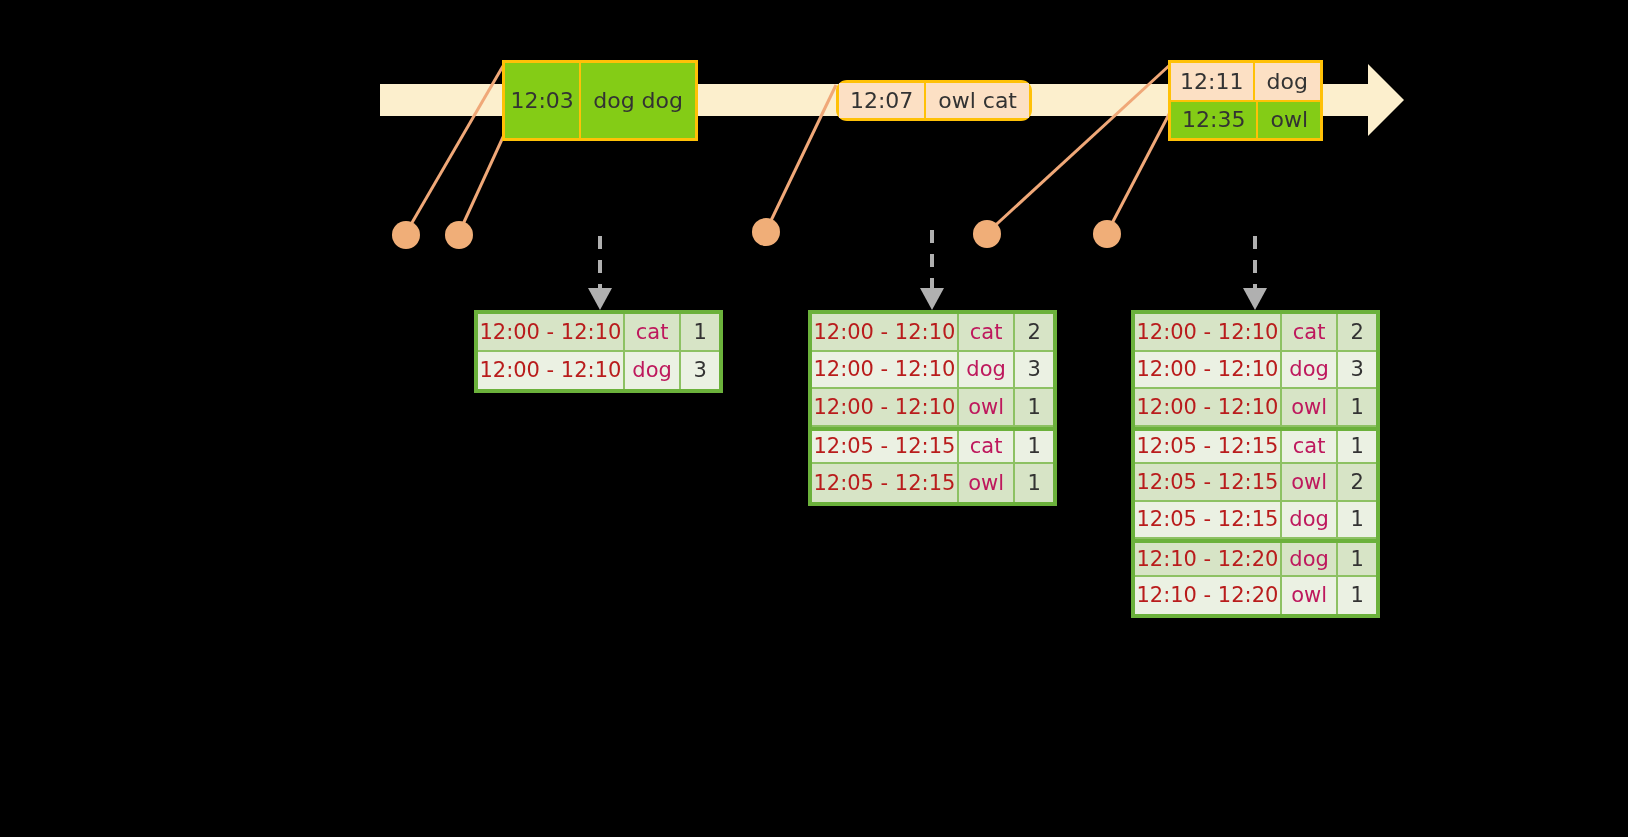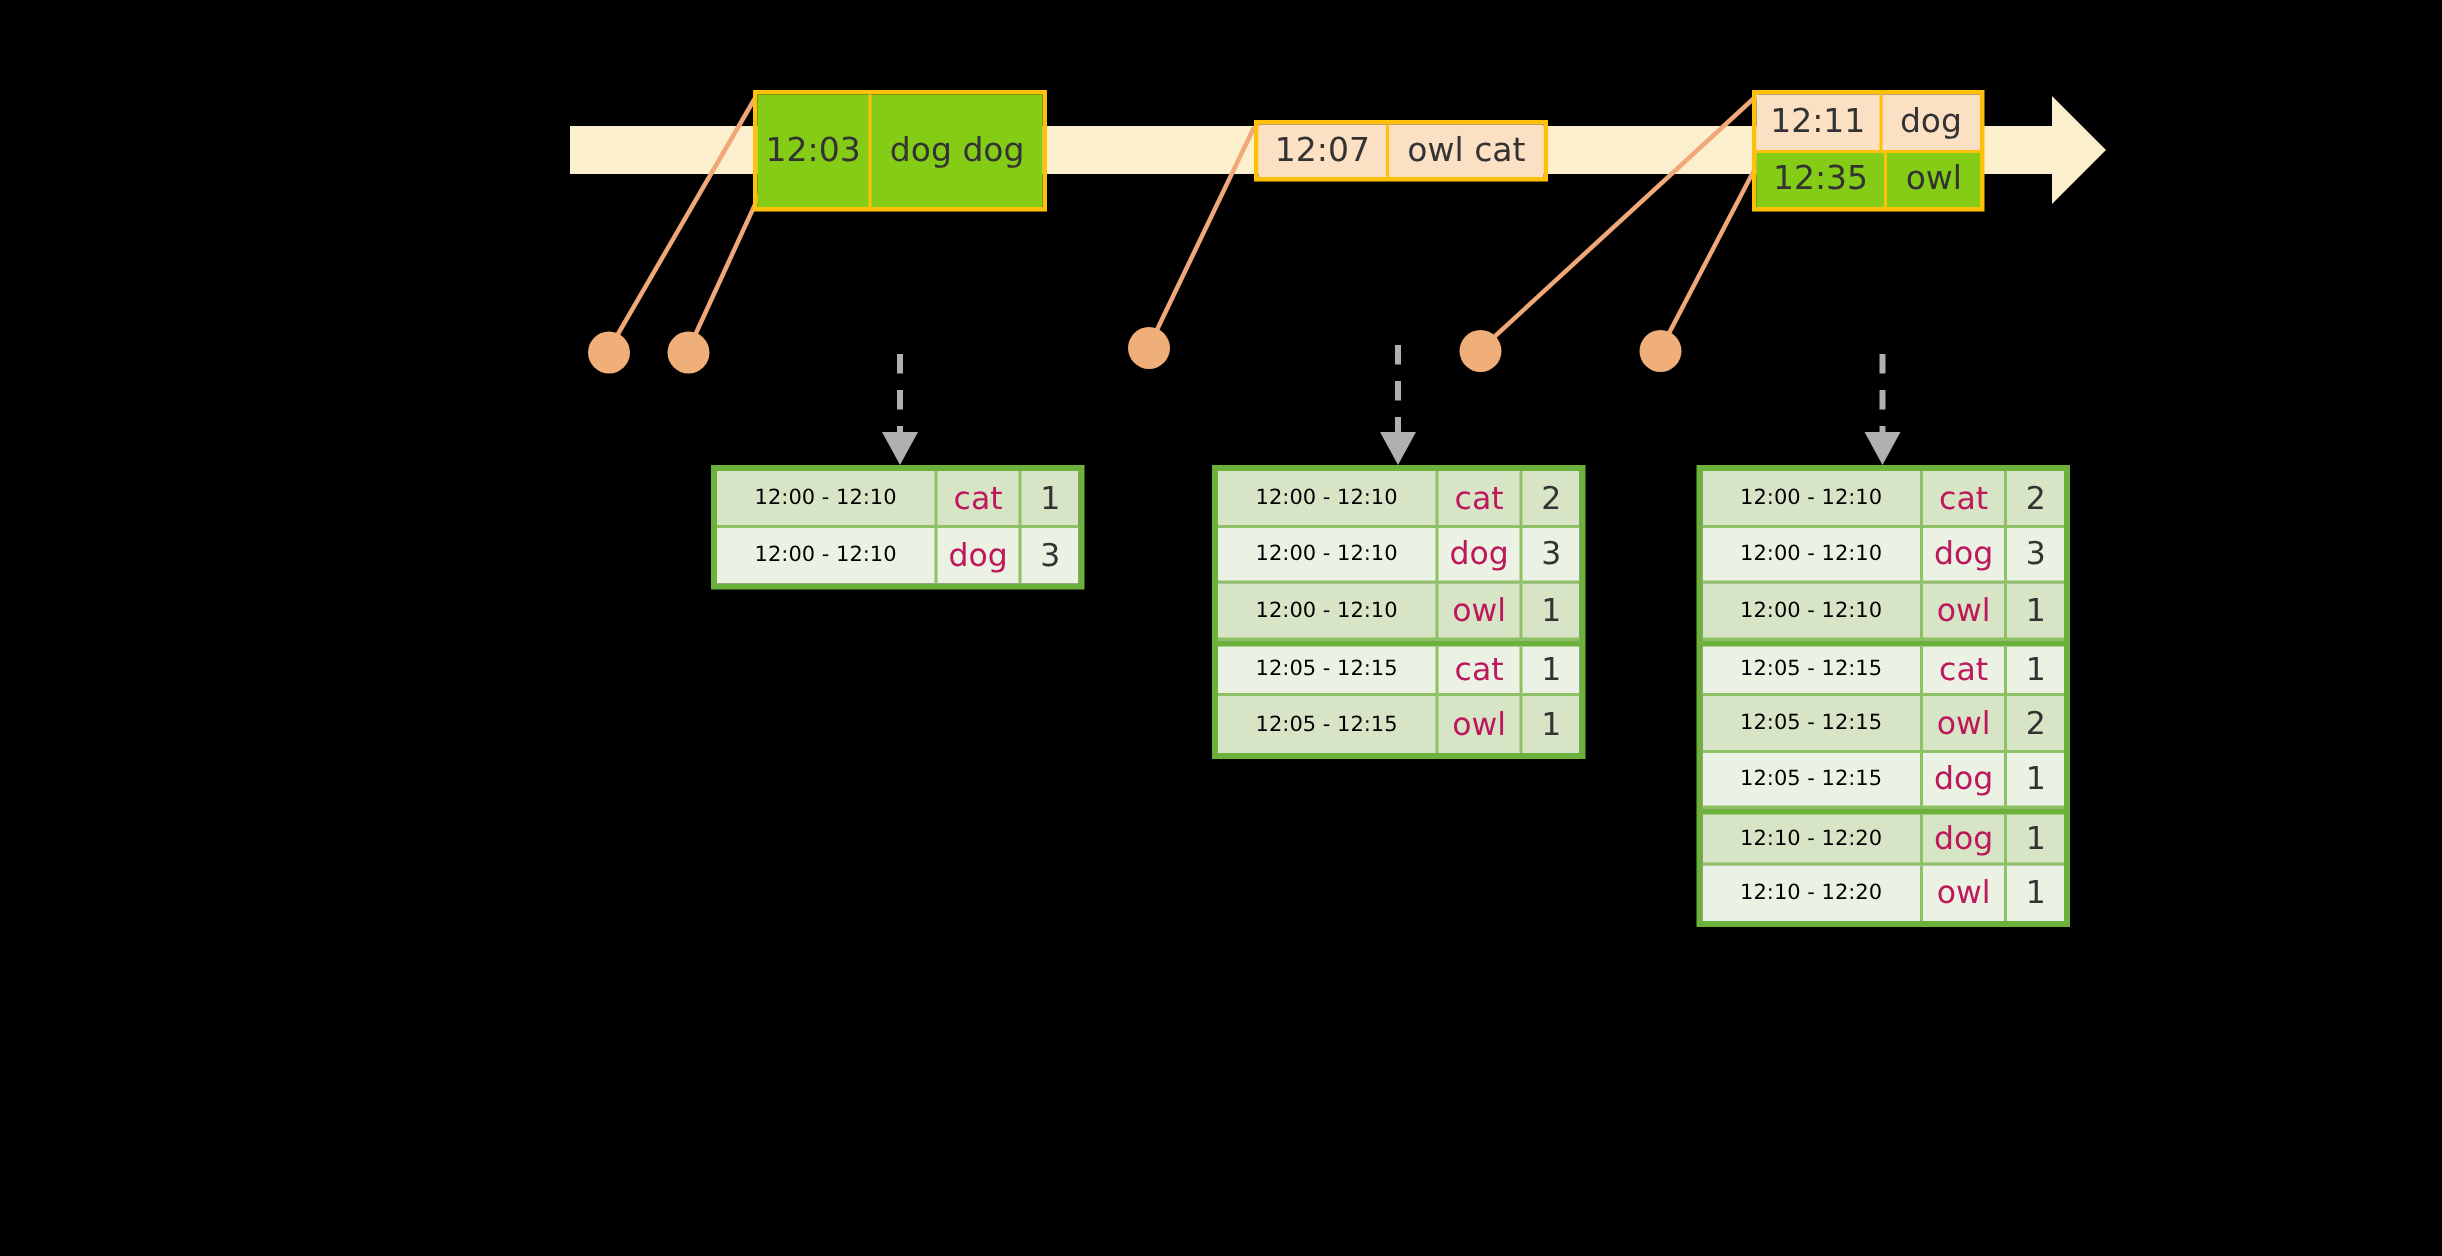--- a/index.html
+++ b/index.html
@@ -84,22 +84,22 @@
   .res-row.group-start {
     border-top: 4px solid #6BB13B;
   }
   .res-row.band-a { background: #D7E4C6; }
   .res-row.band-b { background: #EBF1E3; }
   .res-win {
     width: 148px;
     display: flex;
     align-items: center;
     justify-content: center;
-    font-size: 14px;
-    color: #000000;
+    font-size: 21px;
+    color: #b91c1c;
     border-right: 2px solid #8DC163;
     border-bottom: 2px solid #8DC163;
     box-sizing: border-box;
   }
   .res-key {
     width: 57px;
     display: flex;
     align-items: center;
     justify-content: center;
     font-size: 21px;
@@ -164,21 +164,21 @@
     </g>
   </svg>
 
   <div class="event-box" id="event-box-0" style="left:502px; top:60px; width:196px; height:81px;">
       <div class="event-row shade-light">
         <div class="ev-time">12:03</div>
         <div class="ev-words">dog dog</div>
       </div>
     </div>
 
-  <div class="event-box" id="event-box-1" style="left:836px; top:80px; width:196px; height:41px;">
+  <div class="event-box" id="event-box-1" style="left:836px; top:80px; width:196px; height:41px;border-radius:11px;">
       <div class="event-row shade-dark">
         <div class="ev-time">12:07</div>
         <div class="ev-words">owl cat</div>
       </div>
     </div>
 
   <div class="event-box" id="event-box-2" style="left:1168px; top:60px; width:155px; height:81px;">
       <div class="event-row shade-dark">
         <div class="ev-time">12:11</div>
         <div class="ev-words">dog</div>

